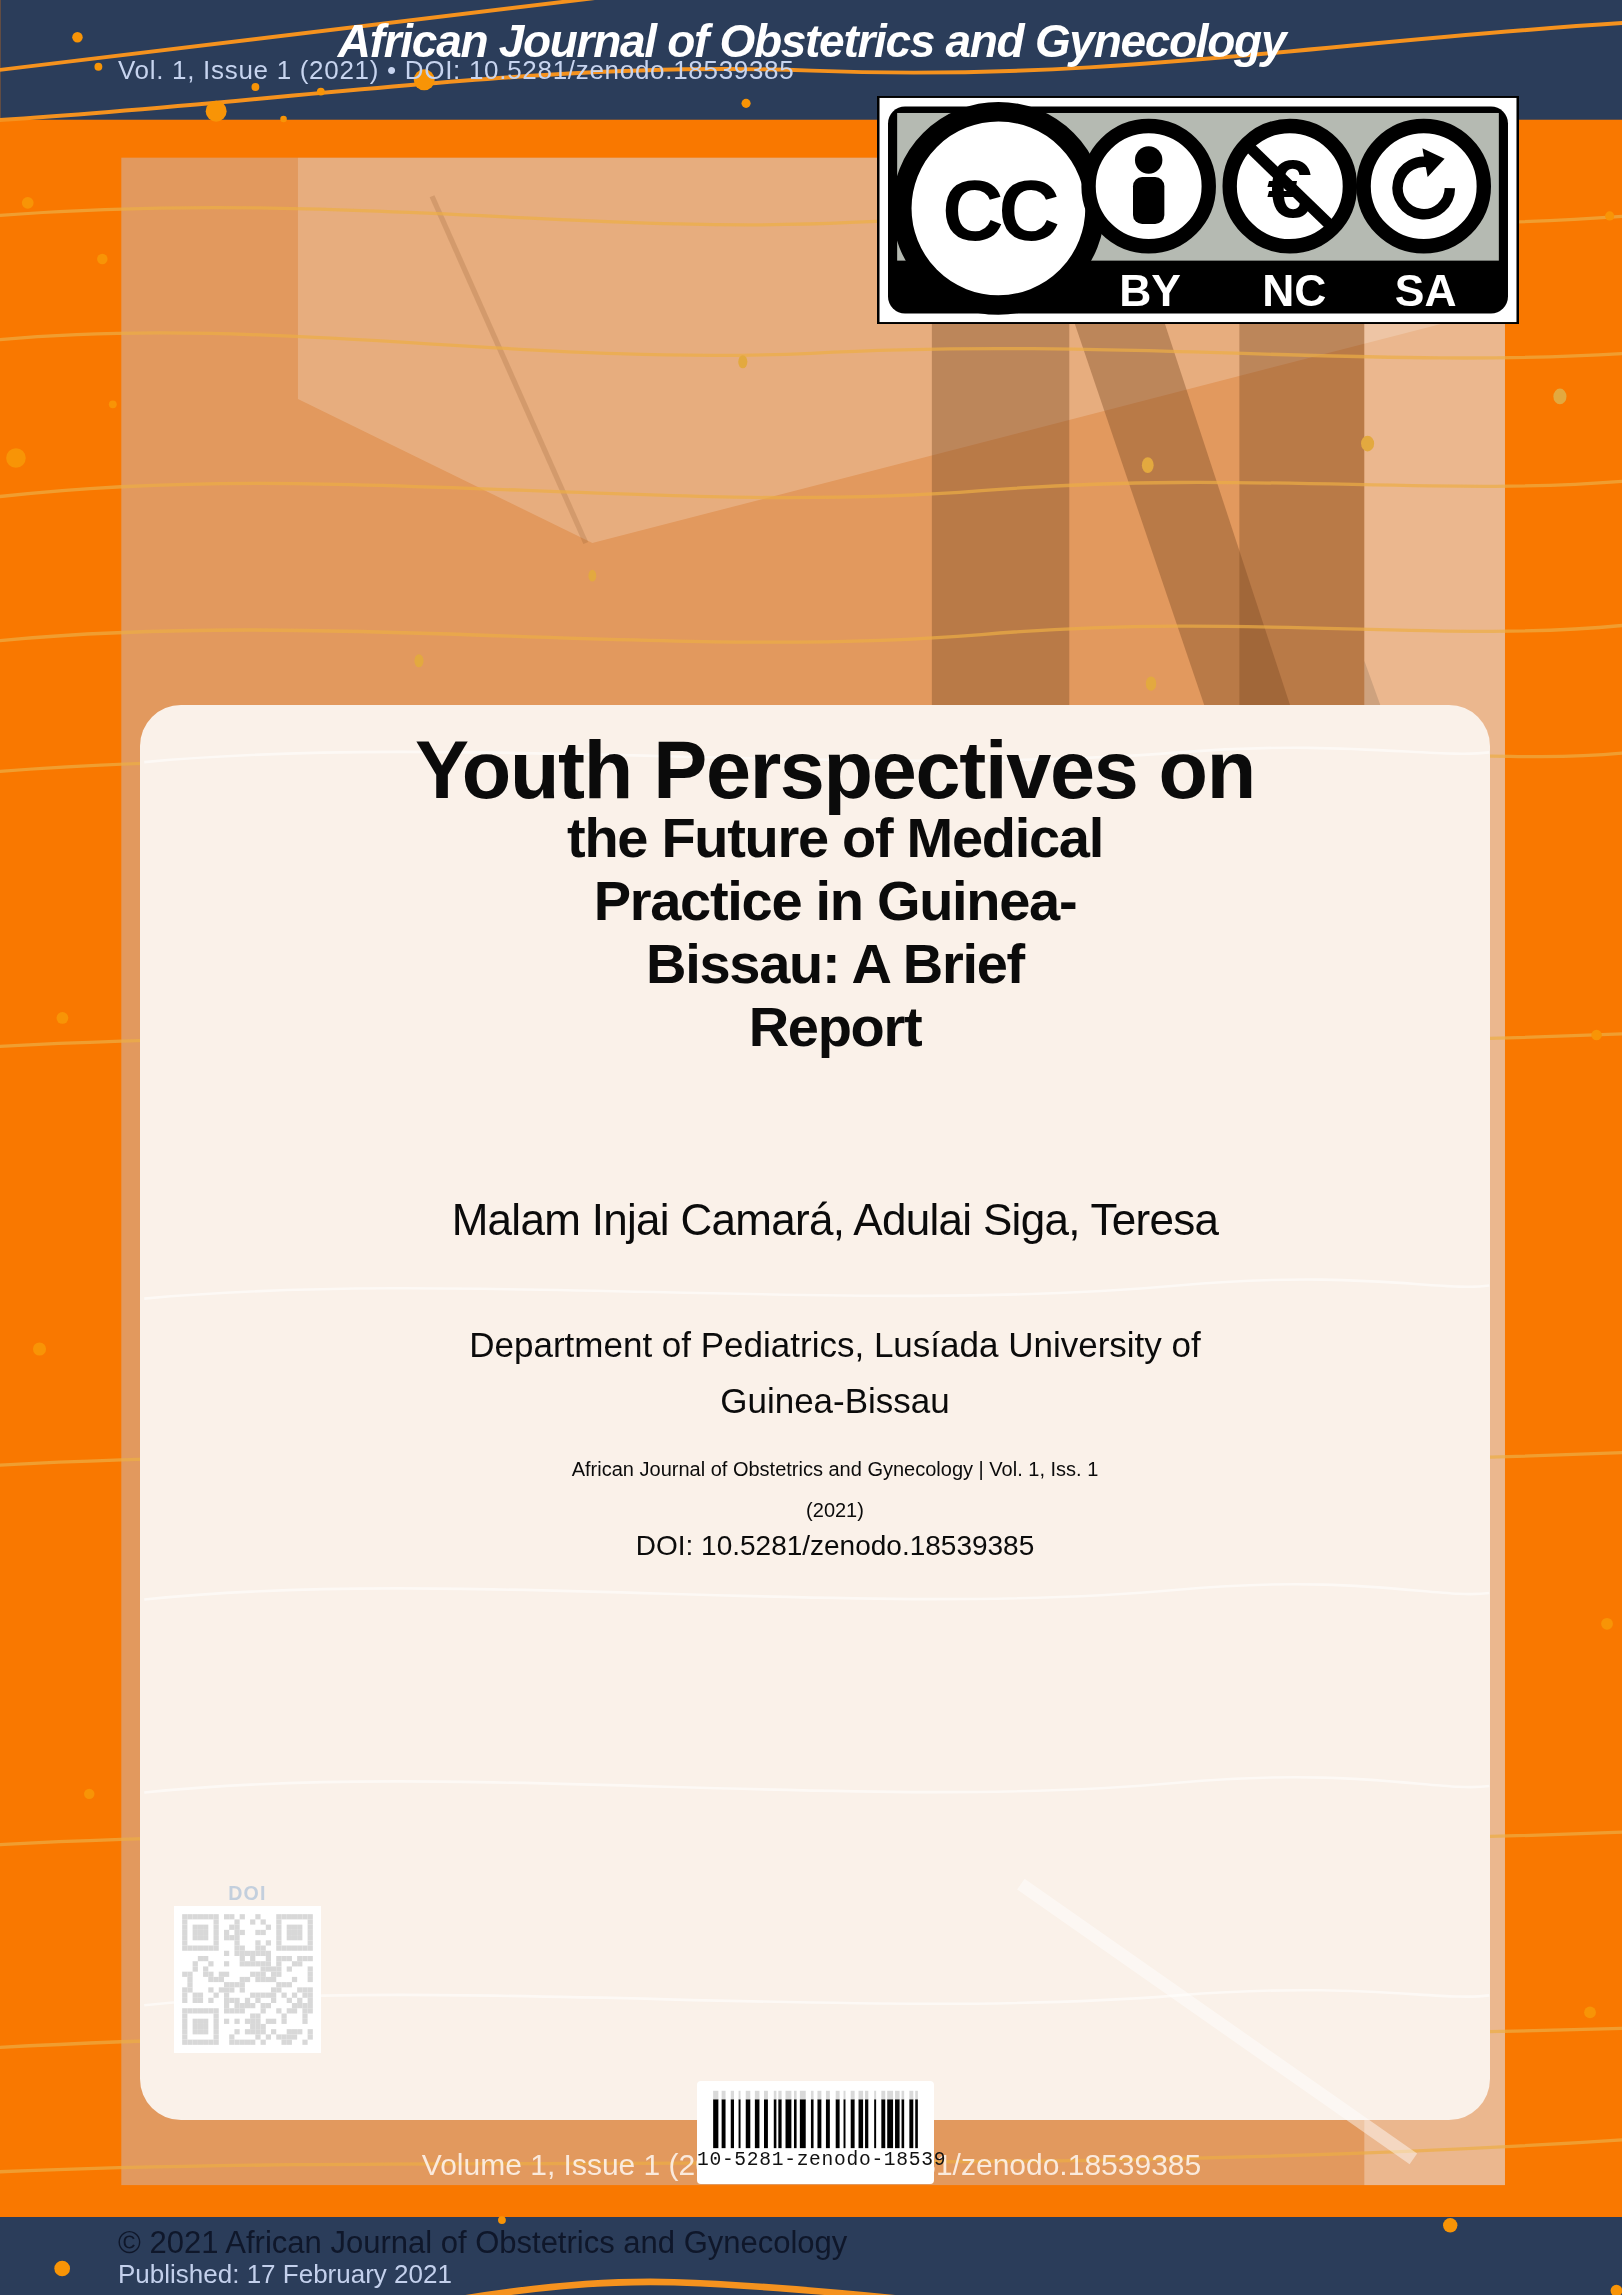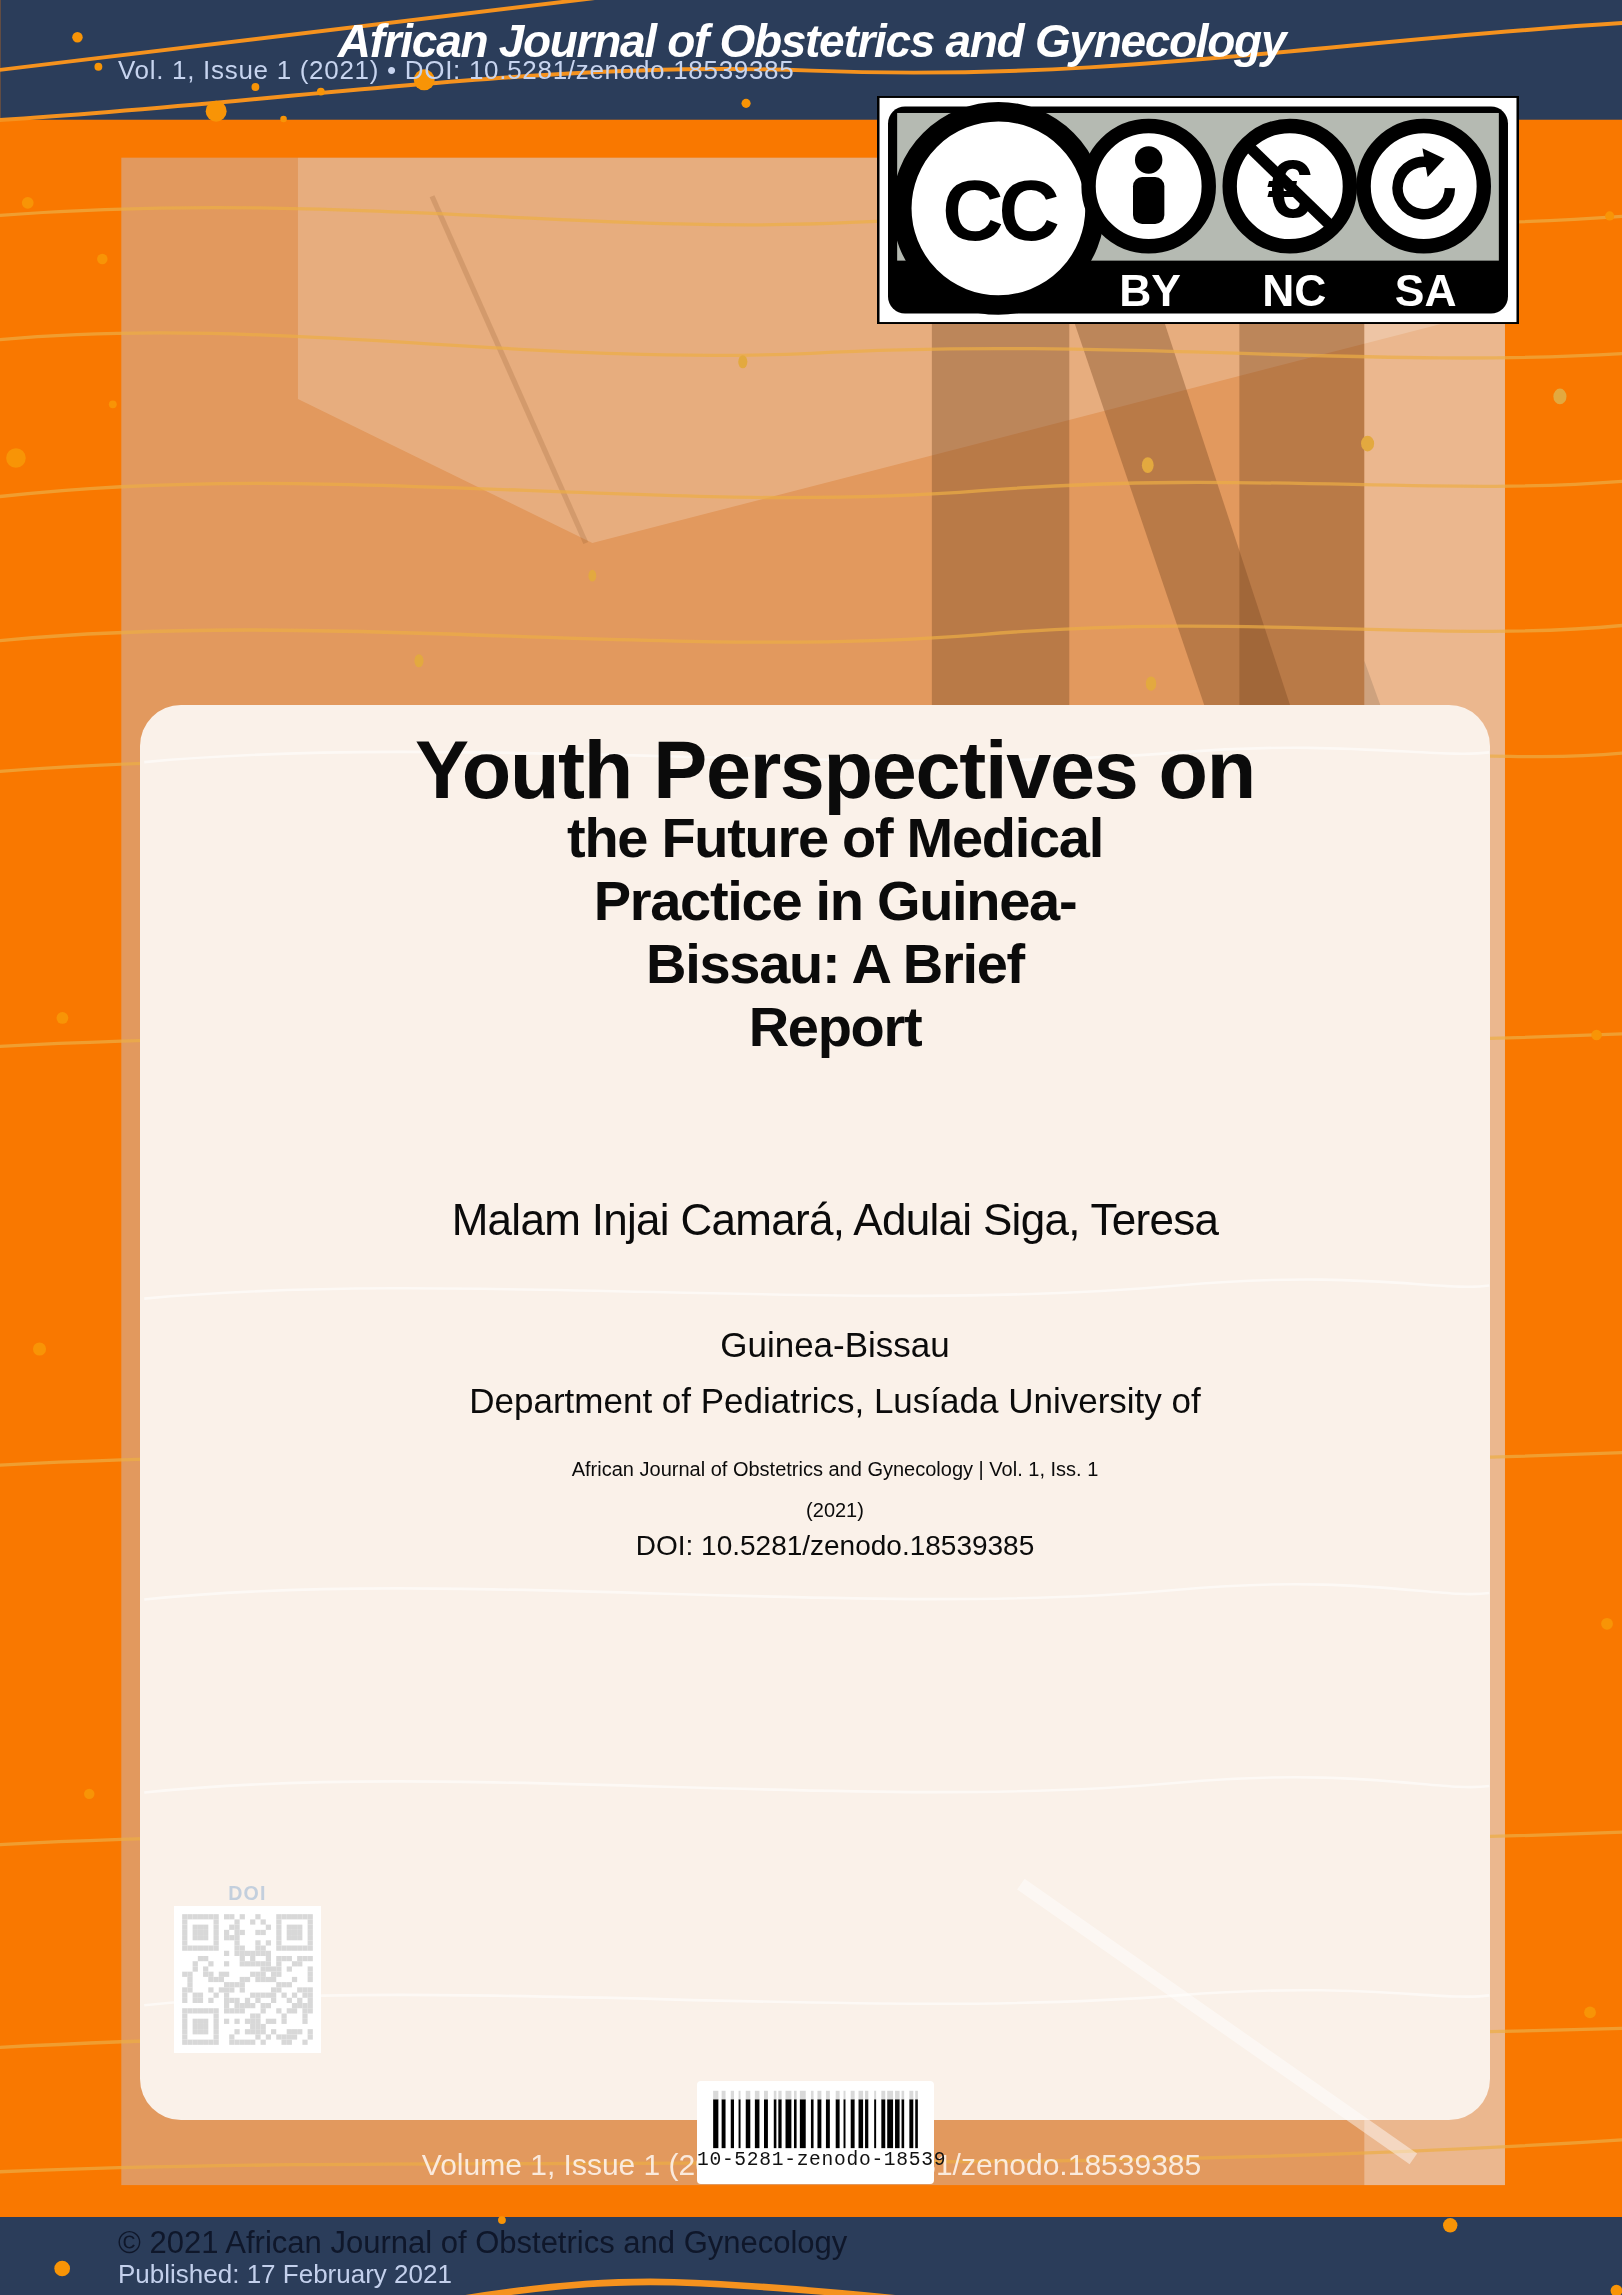--- a/index.html
+++ b/index.html
@@ -178,22 +178,22 @@
     <div>Practice in Guinea-</div>
     <div>Bissau: A Brief</div>
     <div>Report</div>
   </div>
 
   <div class="abs card-text authors">
     <div>Malam Injai Camará, Adulai Siga, Teresa</div>
   </div>
 
   <div class="abs card-text affiliation">
+    <div>Department of Pediatrics, Lusíada University of</div>
     <div>Guinea-Bissau</div>
-    <div>Department of Pediatrics, Lusíada University of</div>
   </div>
 
   <div class="abs card-text journal-ref">
     <div>African Journal of Obstetrics and Gynecology | Vol. 1, Iss. 1</div>
     <div>(2021)</div>
   </div>
 
   <div class="abs card-text doi-line">DOI: 10.5281/zenodo.18539385</div>
 
   <div class="abs qr-label">DOI</div>

